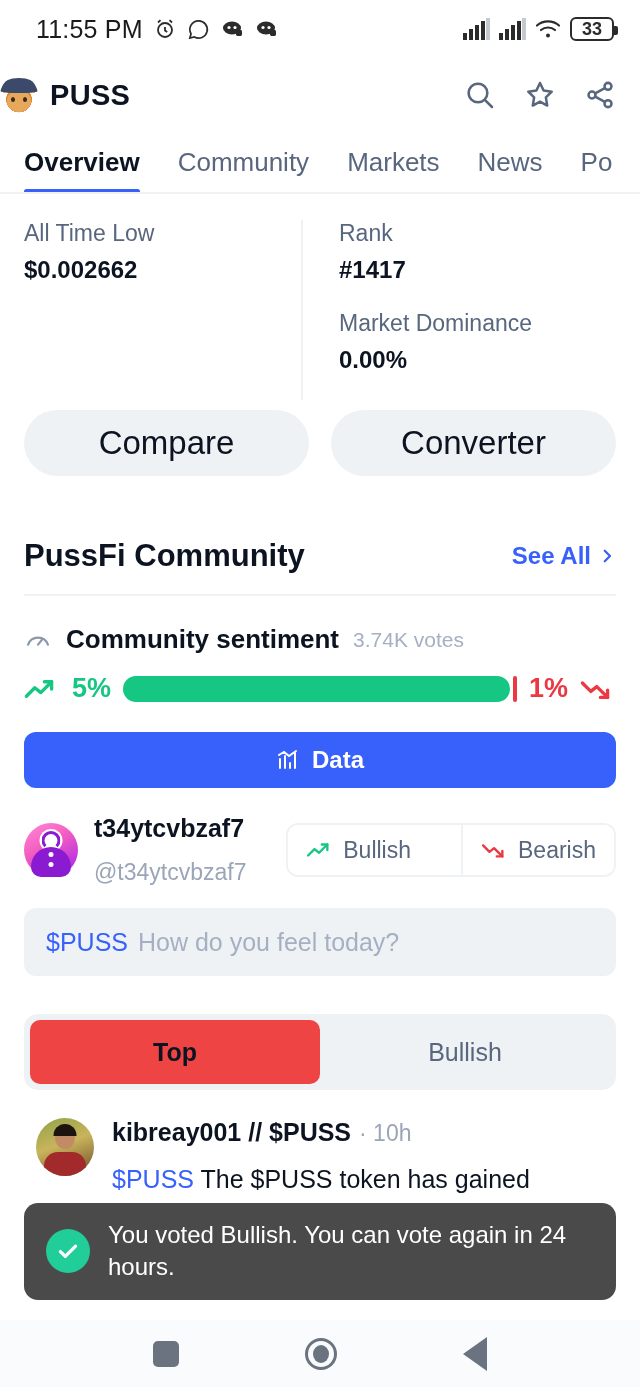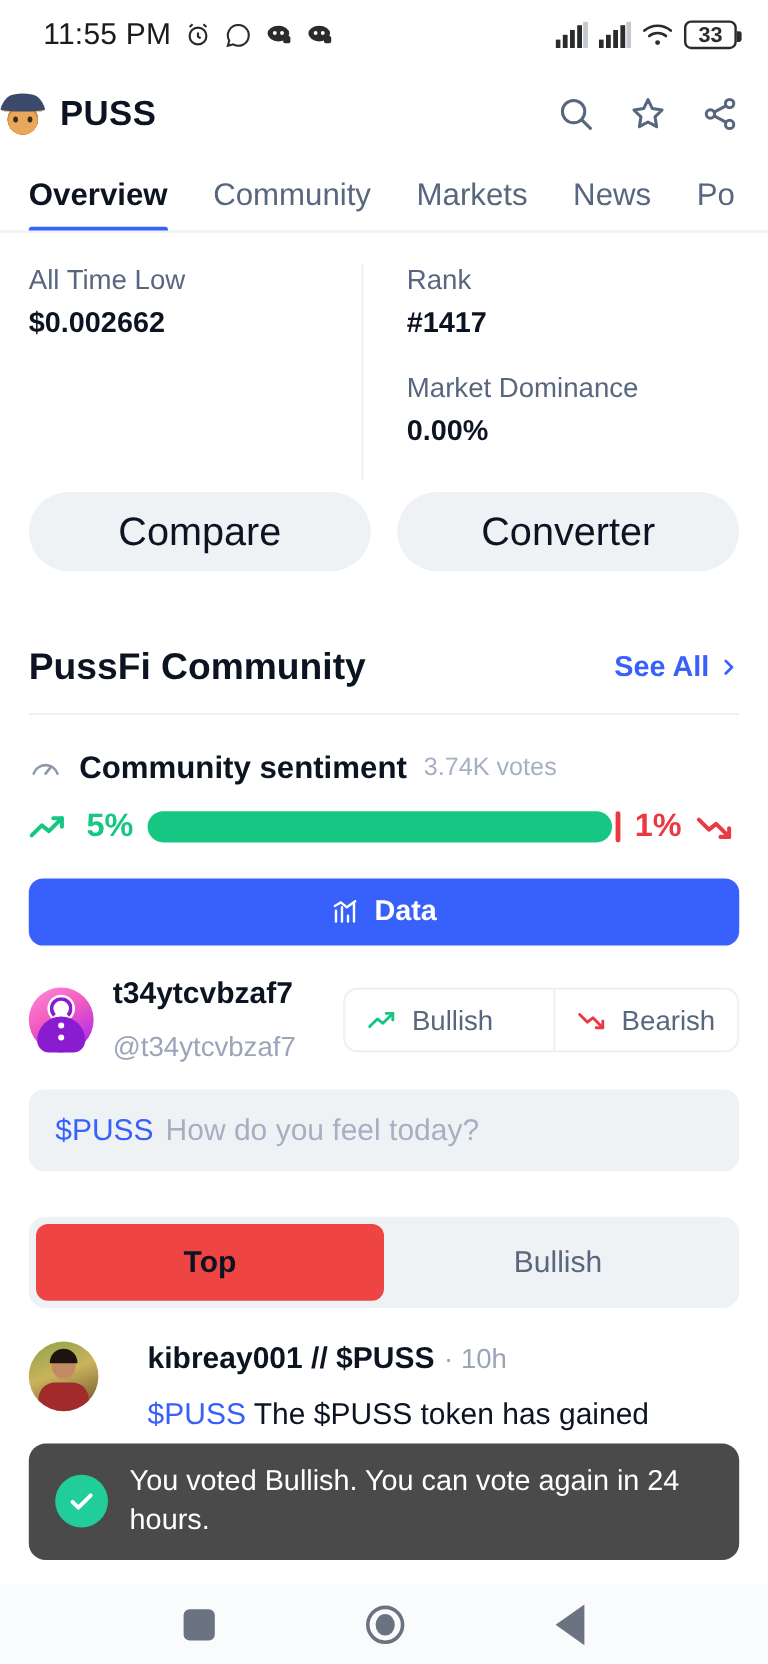--- a/index.html
+++ b/index.html
@@ -199,21 +199,21 @@
     display: flex; padding: 6px;
   }
   .seg-btn {
     flex: 1; display: flex; align-items: center; justify-content: center;
     font-size: 25px; color: #58667e; border-radius: 10px; cursor: pointer;
     background: transparent; border: none; font-family: "Liberation Sans", sans-serif;
   }
   .seg-btn.active { background: #ef4444; color: #0d1421; font-weight: bold; }
 
   
-  .post { padding: 28px 24px 0; display: flex; gap: 23px; }
+  .post { padding: 28px 36px 0; display: flex; }
   .avatar-photo {
     width: 58px; height: 58px; border-radius: 50%; flex: none;
     background: linear-gradient(160deg, #8fa24a 0%, #c9b45c 45%, #6b4a2a 100%);
     position: relative; overflow: hidden;
   }
   .avatar-photo .p-head {
     position:absolute; top:9px; left:50%; transform:translateX(-50%);
     width:20px; height:22px; border-radius:50%; background:#c28b63;
   }
   .avatar-photo .p-hair {

